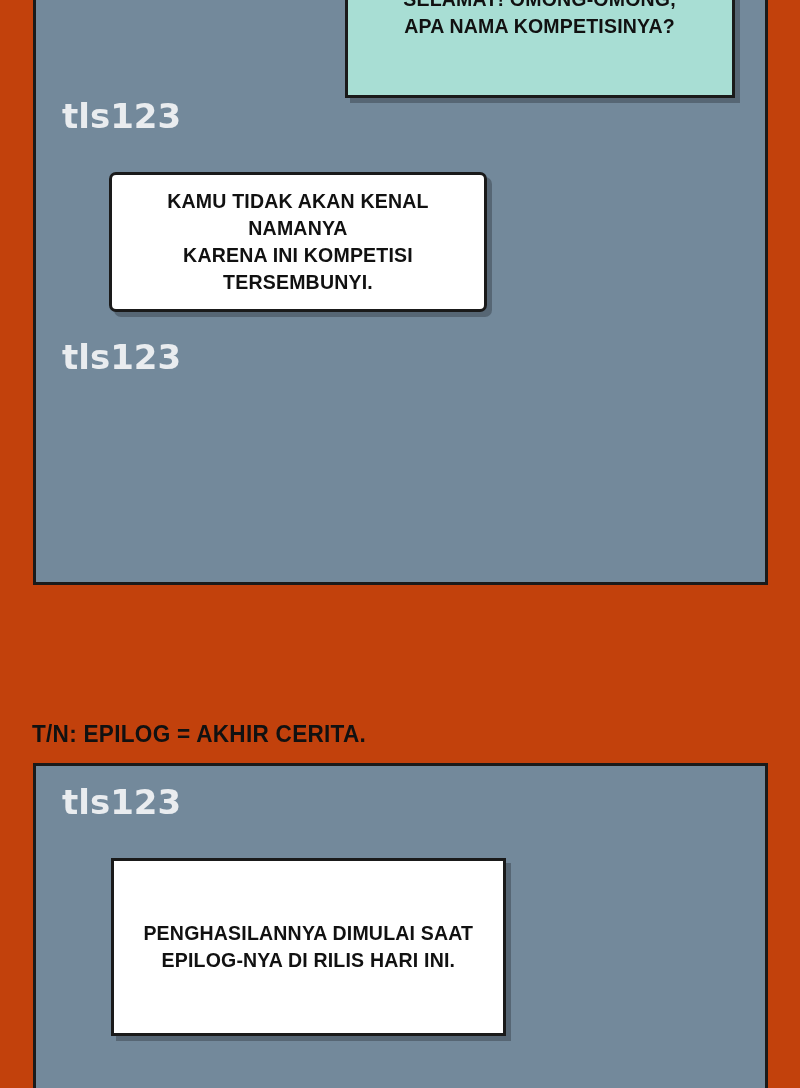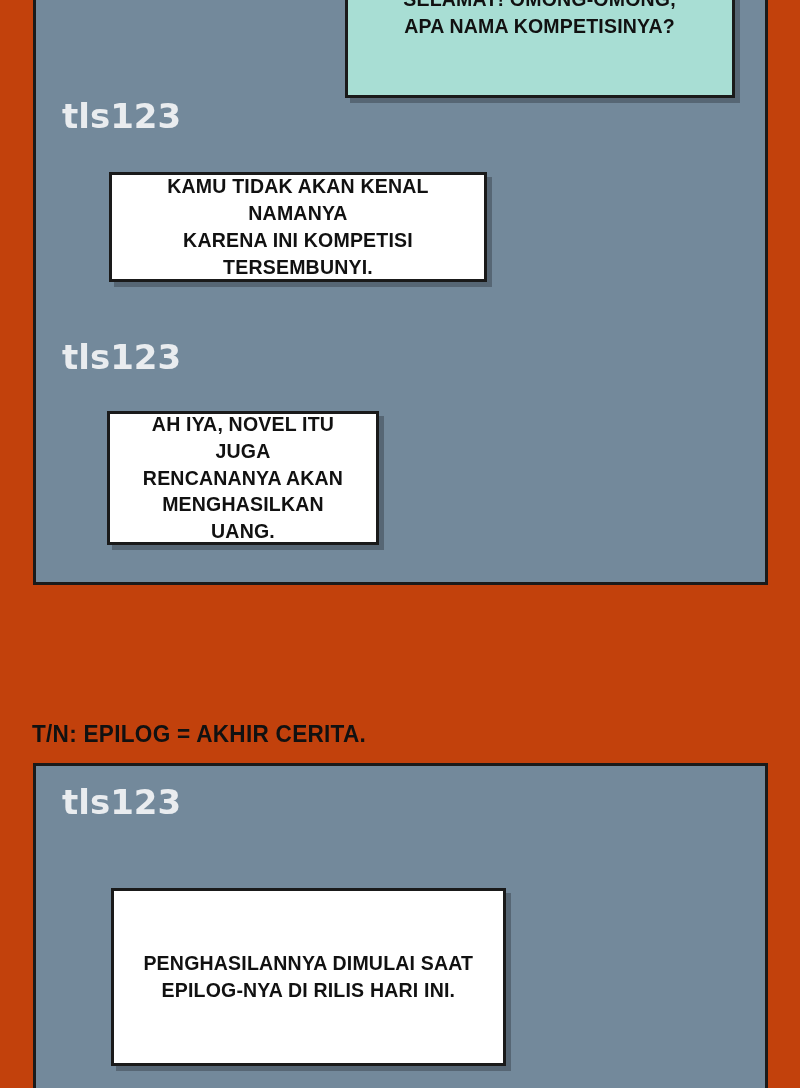--- a/index.html
+++ b/index.html
@@ -73,34 +73,34 @@
   #bubble-0 {
     left: 345px;
     top: -72px;
     width: 390px;
     height: 170px;
   }
   #bubble-1 {
     left: 109px;
     top: 172px;
     width: 378px;
-    height: 110px;
+    height: 140px;
+    border-radius: 7px;
   }
   #bubble-2 {
     left: 107px;
     top: 411px;
     width: 272px;
     height: 134px;
   }
   #bubble-3 {
     left: 111px;
     top: 858px;
     width: 395px;
     height: 178px;
-    margin-top: 30px;
   }
 
   
   .username {
     position: absolute;
     font-family: "DejaVu Sans", sans-serif;
     font-weight: 700;
     font-size: 34px;
     color: #e9ecef;
     letter-spacing: 0px;
@@ -137,25 +137,20 @@
 
   <div class="username" id="user-0">tls123</div>
 
   <div class="bubble bubble-white" id="bubble-1">
     <span class="txt">KAMU TIDAK AKAN KENAL NAMANYA
 KARENA INI KOMPETISI TERSEMBUNYI.</span>
   </div>
 
   <div class="username" id="user-1">tls123</div>
 
-  <div class="bubble bubble-white" id="bubble-2">
-    <span class="txt">AH IYA, NOVEL ITU JUGA
-RENCANANYA AKAN
-MENGHASILKAN UANG.</span>
-  </div>
 
   <div id="tn-note">T/N: EPILOG = AKHIR CERITA.</div>
 
   <div class="chat-panel" id="panel-two"></div>
 
   <div class="username" id="user-2">tls123</div>
 
   <div class="bubble bubble-white" id="bubble-3">
     <span class="txt">PENGHASILANNYA DIMULAI SAAT
 EPILOG-NYA DI RILIS HARI INI.</span>

